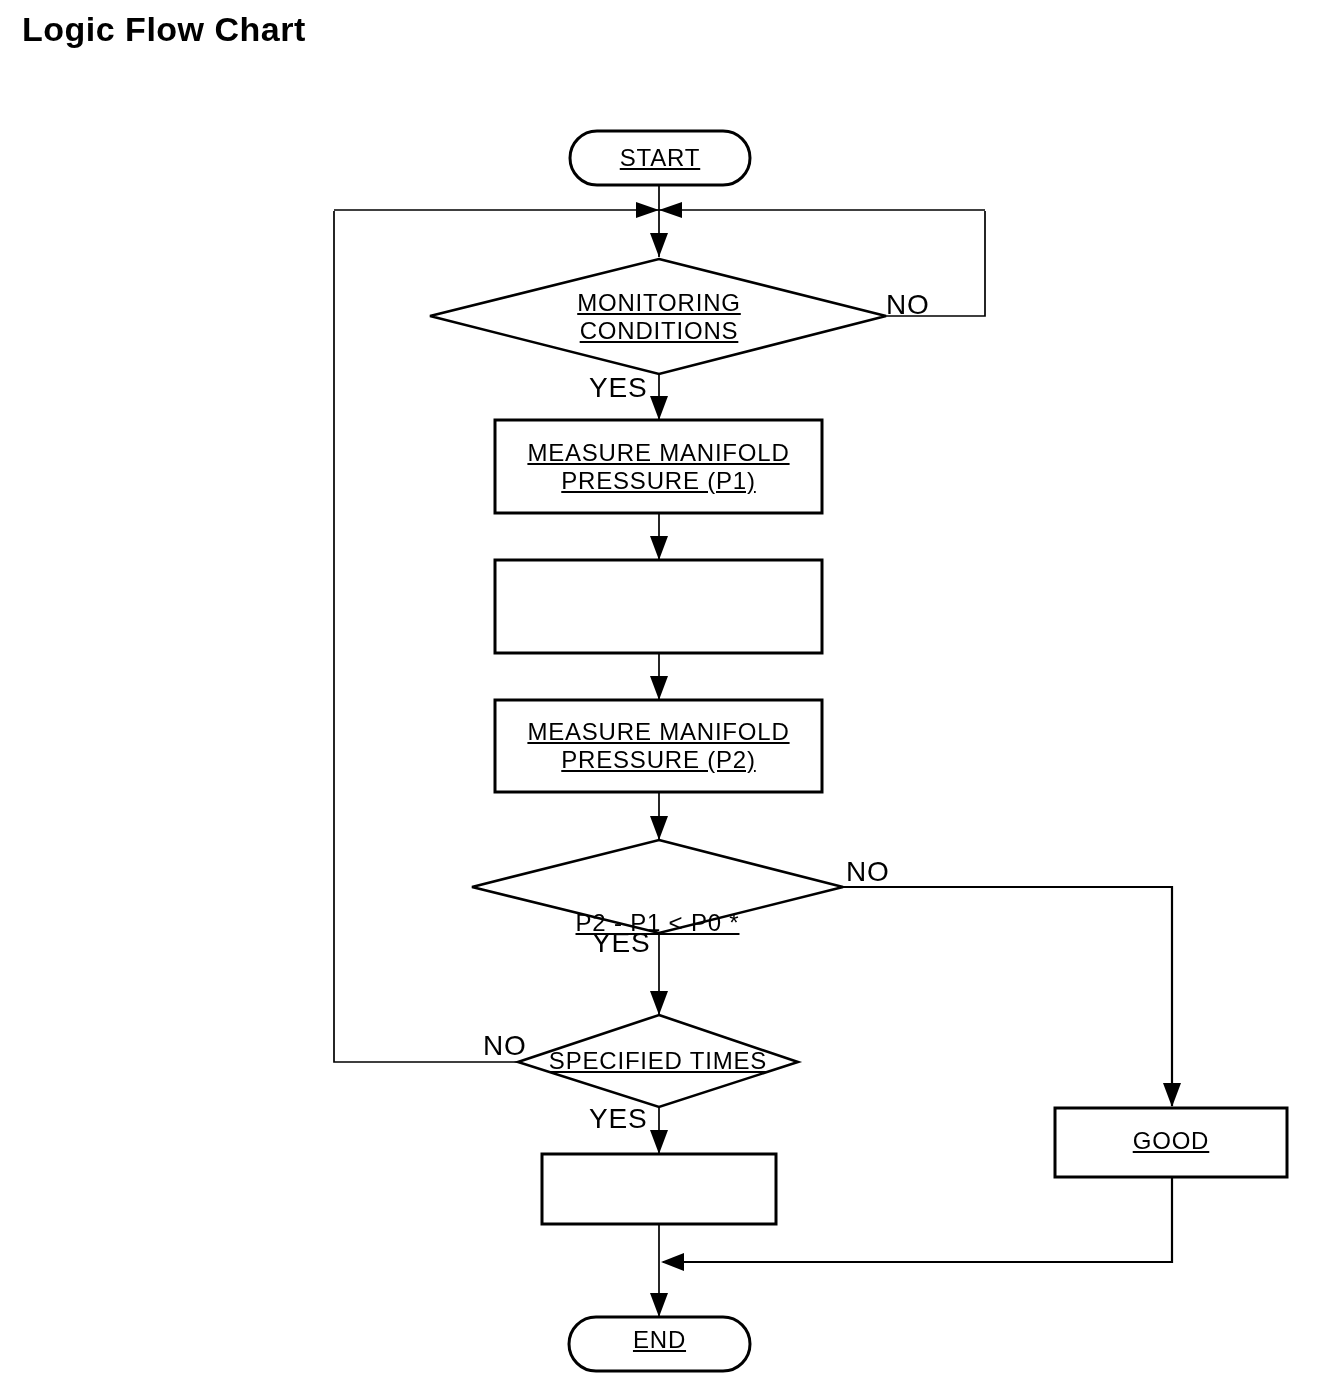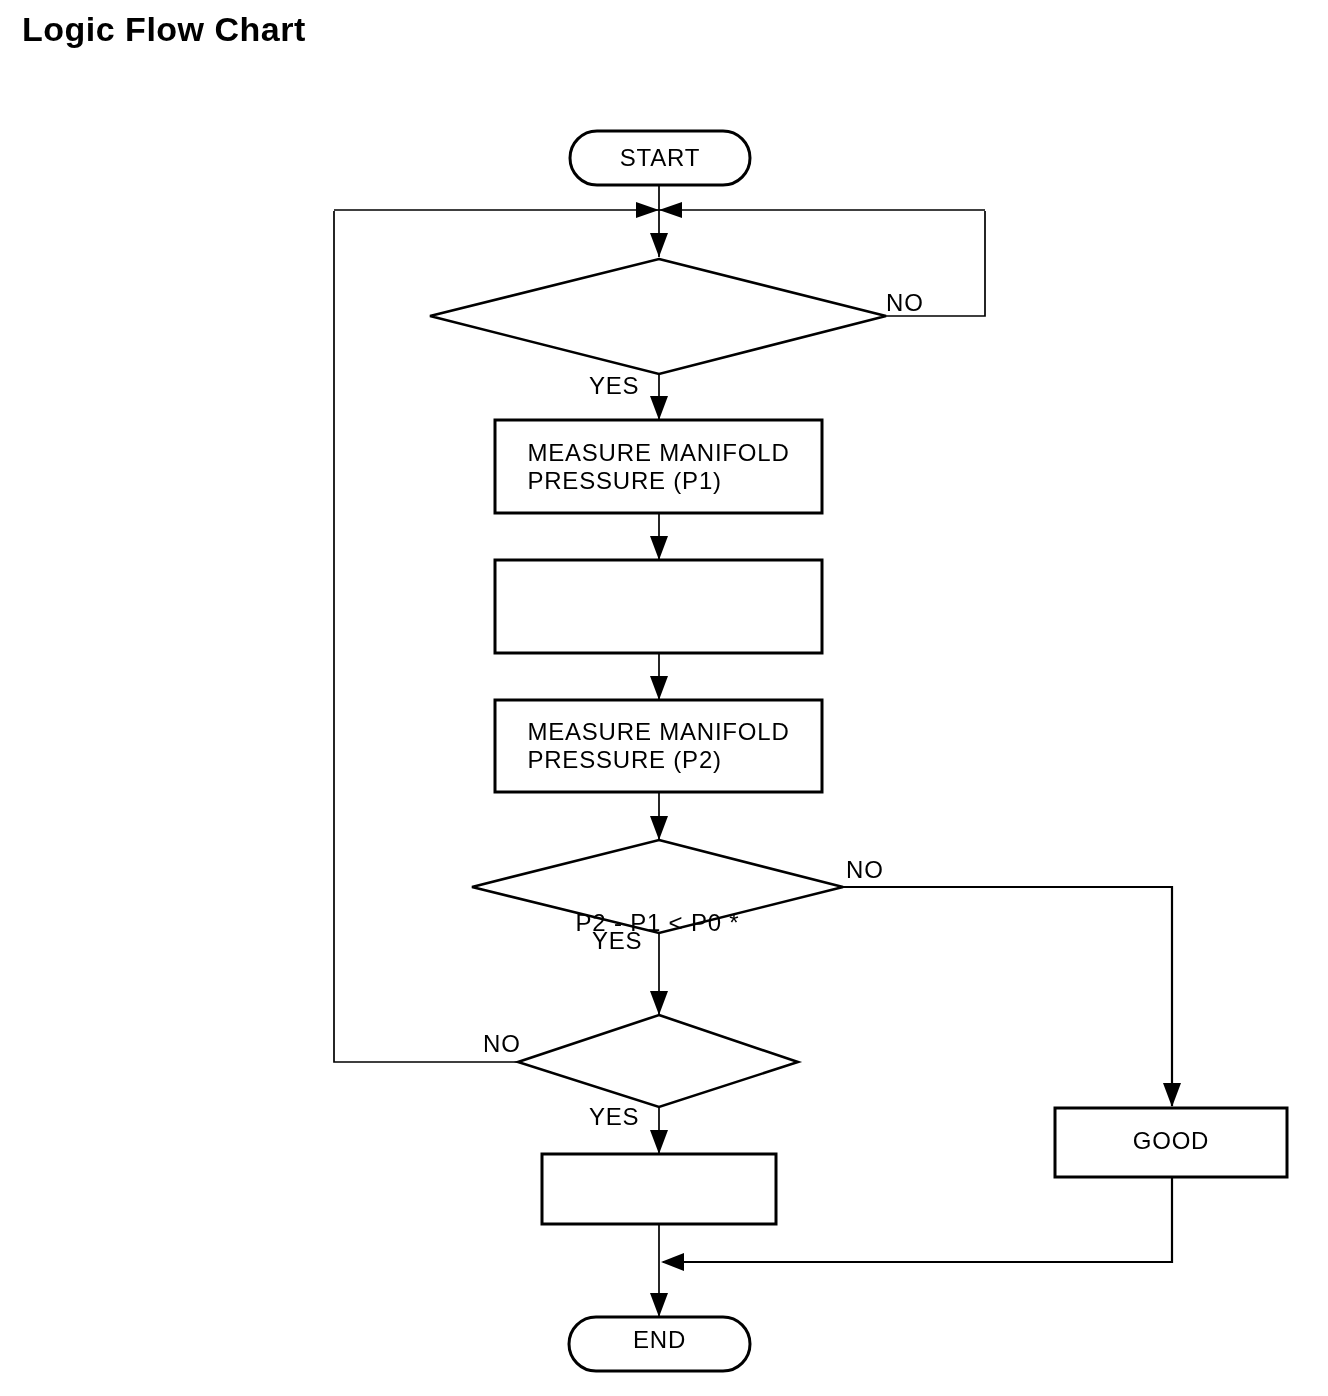--- a/index.html
+++ b/index.html
@@ -31,29 +31,30 @@
   .conn   { fill: none; stroke: #000000; stroke-width: 1.7; }
   .conn2  { fill: none; stroke: #000000; stroke-width: 2.2; }
   .shape  { fill: #ffffff; stroke: #000000; stroke-width: 3; }
   .diam   { fill: #ffffff; stroke: #000000; stroke-width: 2.6; }
   .arrow  { fill: #000000; stroke: none; }
   .node-label {
     position: absolute;
     display: flex;
     align-items: center;
     justify-content: center;
-    text-align: left;
+    text-align: center;
     font-size: 24px;
     line-height: 28px;
     letter-spacing: 0.8px;
     white-space: pre-line;
+    text-decoration: underline;
   }
   .edge-label {
     position: absolute;
-    font-size: 24px;
+    font-size: 28px;
     letter-spacing: 0.8px;
     white-space: nowrap;
   }
 </style>
 </head>
 <body>
 
 <div class="canvas">
 
   <div class="title">Logic Flow Chart</div>
@@ -100,30 +101,33 @@
       <polygon class="arrow" points="650,991 668,991 659,1015"></polygon>
       <polygon class="arrow" points="1163,1083 1181,1083 1172,1107"></polygon>
       <polygon class="arrow" points="650,1130 668,1130 659,1154"></polygon>
       <polygon class="arrow" points="684,1253 684,1271 661,1262"></polygon>
       <polygon class="arrow" points="650,1293 668,1293 659,1317"></polygon>
     </g>
   </svg>
 
   <div class="node-label" style="left:570px; top:131px; width:180px; height:54px;">START</div>
 
+  <div class="node-label" style="left:459px; top:261px; width:400px; height:112px;">MONITORING
+CONDITIONS</div>
 
   <div class="node-label" style="left:495px; top:420px; width:327px; height:93px;">MEASURE MANIFOLD
 PRESSURE (P1)</div>
 
 
   <div class="node-label" style="left:495px; top:700px; width:327px; height:92px;">MEASURE MANIFOLD
 PRESSURE (P2)</div>
 
   <div class="node-label" style="left:472px; top:876px; width:371px; height:93px;">P2 - P1 &lt; P0 *</div>
 
+  <div class="node-label" style="left:518px; top:1015px; width:280px; height:92px;">SPECIFIED TIMES</div>
 
 
   <div class="node-label" style="left:1055px; top:1108px; width:232px; height:66px;">GOOD</div>
 
   <div class="node-label" style="left:569px; top:1317px; width:181px; height:46px;">END</div>
 
   <div class="edge-label" style="left:886px; top:289px;">NO</div>
 
   <div class="edge-label" style="left:589px; top:372px;">YES</div>
 

